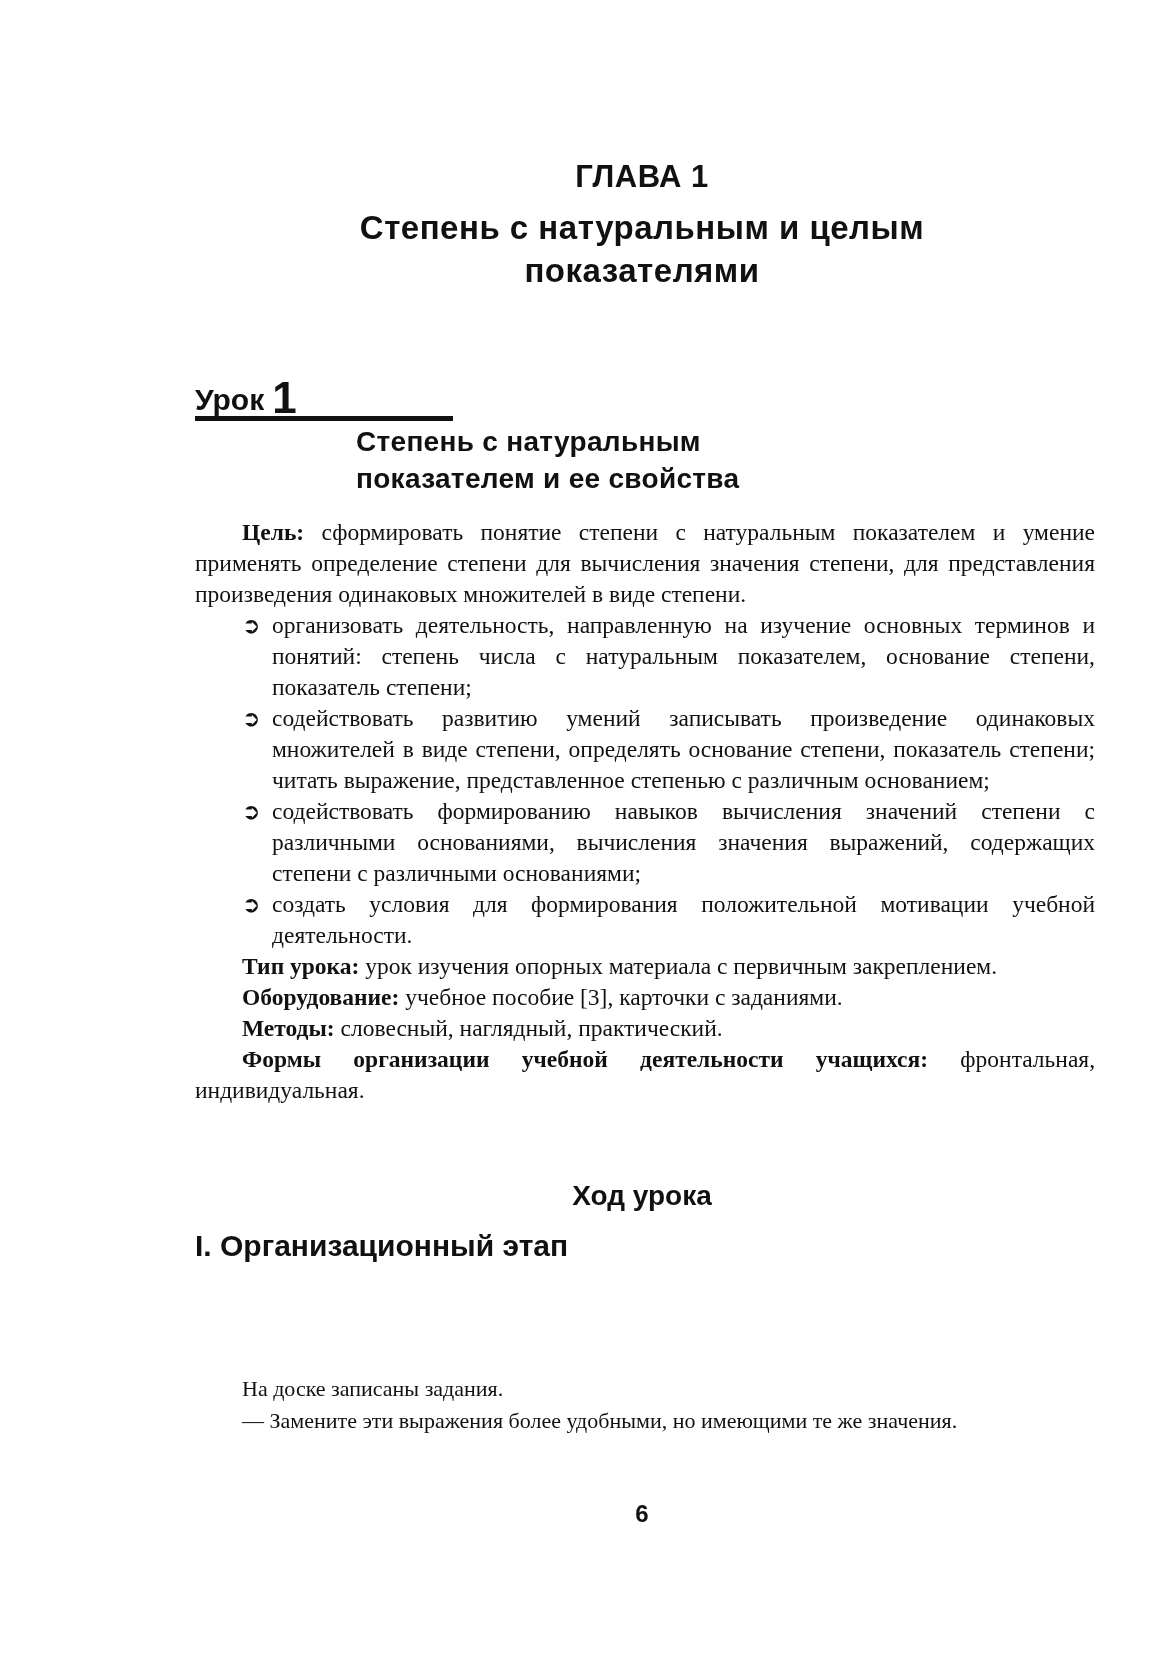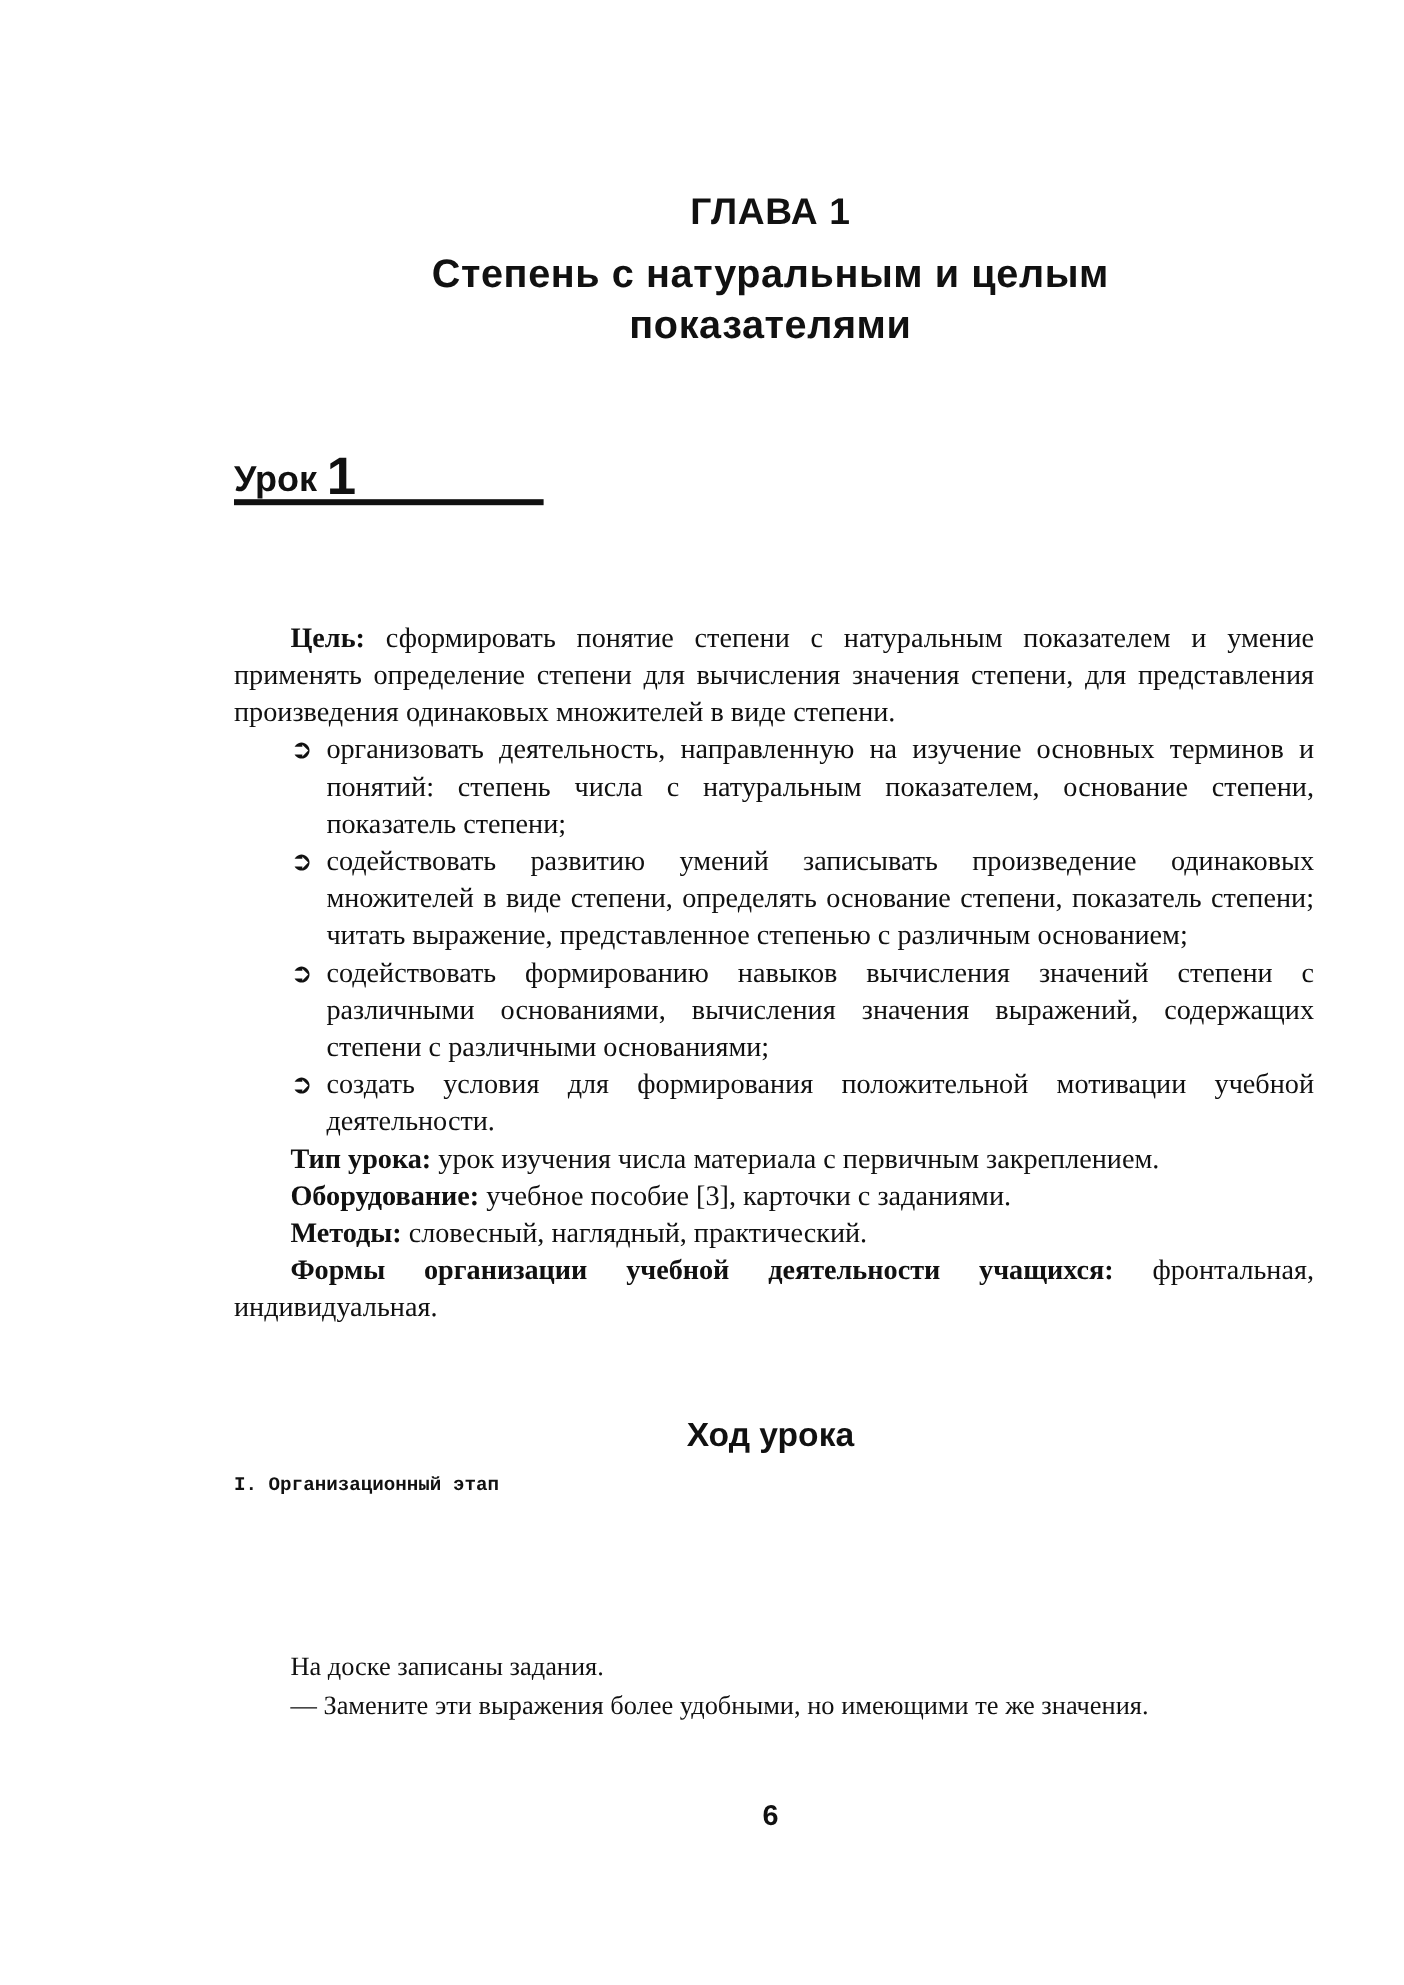--- a/index.html
+++ b/index.html
@@ -15,51 +15,55 @@
   .lesson-title { position: absolute; left: 334px; top: 407px; font-size: 28px; line-height: 37px; letter-spacing: 0.3px; }
   .body-block { position: absolute; left: 173px; width: 900px; top: 501px; font-size: 23.5px; line-height: 31px; }
   .body-block p { margin: 0; text-align: justify; }
   .indent { text-indent: 47px; }
   .no-indent { padding-left: 47px; }
   b.lbl { font-weight: bold; }
   ul.tasks { list-style: none; margin: 0; padding: 0 0 0 47px; }
   ul.tasks li { position: relative; padding-left: 30px; text-align: justify; }
   ul.tasks li .bullet { position: absolute; left: 0; top: 0; font-size: 22px; font-family: "DejaVu Sans", sans-serif; font-weight: bold; }
   .course-title { position: absolute; left: 0; width: 1240px; top: 1164px; text-align: center; font-size: 28px; }
-  .section-1 { position: absolute; left: 173px; top: 1213px; font-size: 16px; font-family: Liberation Mono, monospace; }
+  .section-1 { position: absolute; left: 173px; top: 1213px; font-size: 30px; }
   .section-1-body { position: absolute; left: 173px; width: 900px; top: 1245px; font-size: 23.5px; line-height: 32px; }
   .section-2 { position: absolute; left: 173px; top: 1325px; font-size: 23.5px; }
   .section-2-body { position: absolute; left: 173px; width: 900px; top: 1357px; font-size: 22px; line-height: 32px; }
   .section-1-body p, .section-2-body p { margin: 0; text-align: justify; }
   .page-number { position: absolute; left: 0; width: 1240px; top: 1484px; text-align: center; font-size: 24px; }
 </style>
 </head>
 <body>
 
 <div class="page">
 
   <div class="chapter-label sans">ГЛАВА 1</div>
   <div class="chapter-title sans">
     <span style="display:inline-block;width:680px;">Степень с натуральным и целым показателями</span>
   </div>
 
   <div class="lesson-label sans">
     <span>Урок</span><span class="num">1</span>
   </div>
   <div class="lesson-rule"></div>
+  <div class="lesson-title sans">
+    <div>Степень с натуральным</div>
+    <div>показателем и ее свойства</div>
+  </div>
 
   <div class="body-block serif">
     <p class="indent"><b class="lbl">Цель:</b><span> сформировать понятие степени с натуральным показателем и умение применять определение степени для вычисления значения степени, для представления произведения одинаковых множителей в виде степени.</span></p>
     <ul class="tasks">
       <li><span class="bullet">➲</span><span>организовать деятельность, направленную на изучение основных терминов и понятий: степень числа с натуральным показателем, основание степени, показатель степени;</span></li>
       <li><span class="bullet">➲</span><span>содействовать развитию умений записывать произведение одинаковых множителей в виде степени, определять основание степени, показатель степени; читать выражение, представленное степенью с различным основанием;</span></li>
       <li><span class="bullet">➲</span><span>содействовать формированию навыков вычисления значений степени с различными основаниями, вычисления значения выражений, содержащих степени с различными основаниями;</span></li>
       <li><span class="bullet">➲</span><span>создать условия для формирования положительной мотивации учебной деятельности.</span></li>
     </ul>
-    <p class="no-indent"><b class="lbl">Тип урока:</b><span> урок изучения числа материала с первичным закреплением.</span></p>
+    <p class="no-indent"><b class="lbl">Тип урока:</b><span> урок изучения опорных материала с первичным закреплением.</span></p>
     <p class="no-indent"><b class="lbl">Оборудование:</b><span> учебное пособие [3], карточки с заданиями.</span></p>
     <p class="no-indent"><b class="lbl">Методы:</b><span> словесный, наглядный, практический.</span></p>
     <p class="indent"><b class="lbl">Формы организации учебной деятельности учащихся:</b><span> фронтальная, индивидуальная.</span></p>
   </div>
 
   <div class="course-title sans">Ход урока</div>
 
   <div class="section-1 sans">I. Организационный этап</div>
 
   <div class="section-2-body serif">

